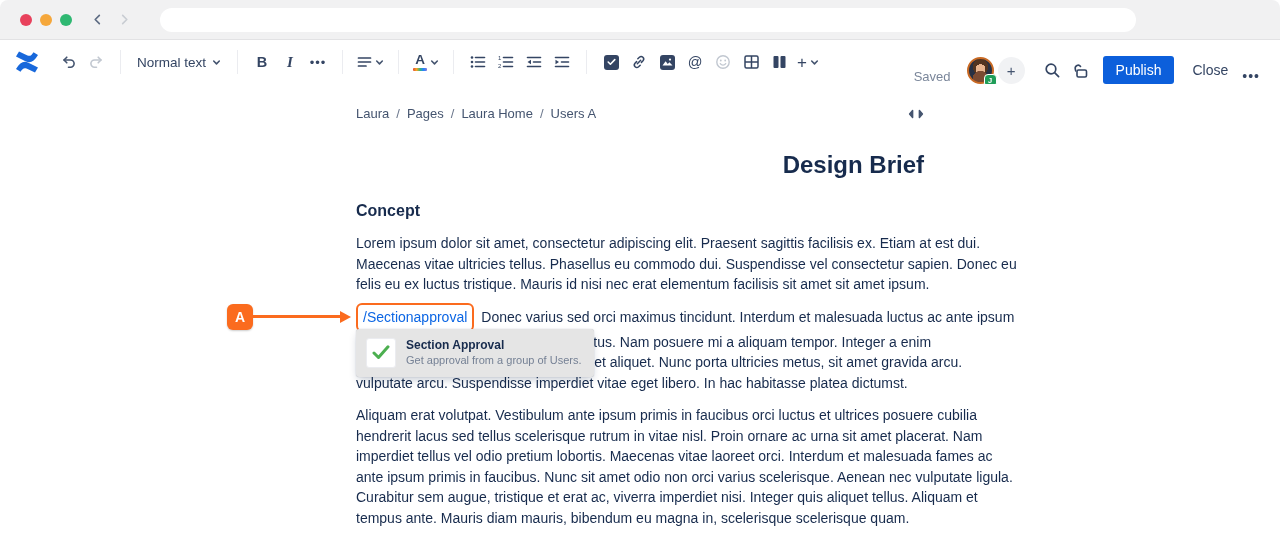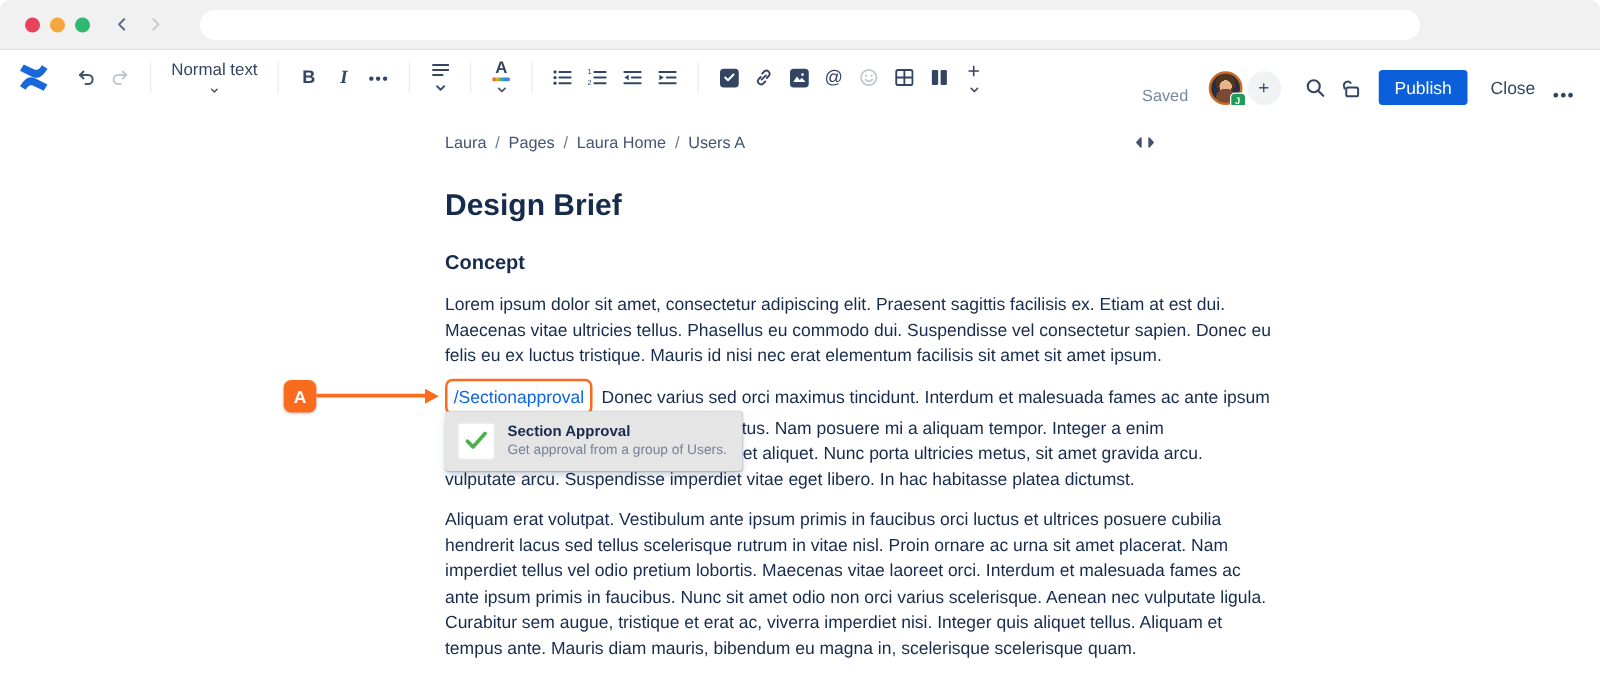--- a/index.html
+++ b/index.html
@@ -15,21 +15,21 @@
   .light.yellow { background:#F5A73B; }
   .light.green { background:#2FB872; }
   .nav-arrows { display:flex; gap:16px; margin-left:20px; align-items:center; }
   .nav-chevron { width:11px; height:11px; }
   .url-bar { margin-left:30px; width:976px; height:24px; background:#fff; border-radius:12px; }
 
   
   .toolbar { height:44px; background:#fff; display:flex; align-items:center; padding:0 14px; }
   .tb-group { display:flex; align-items:center; }
   .tb-sep { width:1px; height:24px; background:#EBECF0; margin:0 10px; }
-  .tb-btn { display:flex; align-items:center; justify-content:center; min-width:24px; height:28px; border-radius:3px; cursor:pointer; color:#344563; gap:3px; padding:0 2px; margin:0 2px;flex-direction:column; }
+  .tb-btn { display:flex; align-items:center; justify-content:center; min-width:24px; height:28px; border-radius:3px; cursor:pointer; color:#344563; gap:3px; padding:0 2px; margin:0 2px; }
   .tb-btn.disabled { color:#C1C7D0; }
   .logo { width:26px; height:22px; margin-right:14px; }
   .txt-style { font-size:13.5px; color:#344563; display:flex; align-items:center; gap:6px; padding:0 4px; }
   .bold-glyph { font-weight:700; font-size:14.5px; }
   .italic-glyph { font-family:"Liberation Serif", serif; font-style:italic; font-size:15px; font-weight:600; }
   .dots-glyph { font-size:13px; letter-spacing:1px; color:#344563; }
   .color-a { font-size:13.5px; font-weight:700; color:#344563; line-height:12px; display:flex; flex-direction:column; align-items:center; }
   .color-bar { width:14px; height:3px; margin-top:2px; border-radius:1px; background:linear-gradient(90deg,#E34935,#F5A623,#36B37E,#2684FF,#8777D9); }
   .icon-tile { width:15px; height:15px; background:#344563; border-radius:3px; display:flex; align-items:center; justify-content:center; }
   .mention-glyph { font-size:14.5px; color:#344563; }
@@ -49,21 +49,21 @@
   .close-btn { font-size:14px; color:#344563; padding:6px 8px; cursor:pointer;margin-top:16px; }
   .tb-more-right { font-size:14px; letter-spacing:1px; color:#344563; padding:0 6px; cursor:pointer; }
 
   
   .content { position:relative; background:#fff; }
   .col { width:568px; margin:0 auto; position:relative; }
   .breadcrumb { display:flex; align-items:center; gap:7px; padding-top:22px; font-size:13px; color:#44546F; }
   .crumb { cursor:pointer; }
   .crumb-sep { color:#6B778C; }
   .expand-icon { margin-left:auto; display:flex; align-items:center; cursor:pointer; }
-  .doc-title { margin-top:29px; font-size:24px; font-weight:600; color:#172B4D; line-height:30px; }
+  .doc-title { margin-top:29px; font-size:24px; font-weight:600; color:#172B4D; line-height:30px;text-align:right; }
   .doc-h2 { margin-top:21px; font-size:16px; font-weight:700; color:#172B4D; line-height:20px; }
   .para { margin-top:12px; position:relative; }
   .para.p2 { margin-top:8px; }
   .line { font-size:14px; line-height:20.5px; color:#172B4D; white-space:nowrap; }
   .line.first-p2 { line-height:24px; }
   .slash-box { display:inline-block; border:2px solid #FB6B1E; border-radius:6px; padding:0px 5px 1px; color:#0C66E4; background:#fff; }
   .rest-text { margin-left:7px; }
 
   
   .slash-popup { position:absolute; top:26px; left:0; width:238px; z-index:3; background:#e5e5e5; border-radius:3px; box-shadow:0 4px 8px -2px rgba(9,30,66,.25), 0 0 1px rgba(9,30,66,.31); display:flex; align-items:center; gap:10px; padding:9px 10px; }
@@ -323,21 +323,21 @@
       <h2 class="doc-h2">Concept</h2>
 
       <div class="para">
         <div class="line">Lorem ipsum dolor sit amet, consectetur adipiscing elit. Praesent sagittis facilisis ex. Etiam at est dui.</div>
         <div class="line">Maecenas vitae ultricies tellus. Phasellus eu commodo dui. Suspendisse vel consectetur sapien. Donec eu</div>
         <div class="line">felis eu ex luctus tristique. Mauris id nisi nec erat elementum facilisis sit amet sit amet ipsum.</div>
       </div>
 
       <div class="para p2">
         <div class="line first-p2">
-          <span class="slash-box"><span>/Sectionapproval</span></span><span class="rest-text">Donec varius sed orci maximus tincidunt. Interdum et malesuada fames ac ante ipsum</span>
+          <span class="slash-box"><span>/Sectionapproval</span></span><span class="rest-text">Donec varius sed orci maximus tincidunt. Interdum et malesuada luctus ac ante ipsum</span>
         </div>
         <div class="line">primis in faucibus. Vestibulum quis metus. Nam posuere mi a aliquam tempor. Integer a enim</div>
         <div class="line">sagittis augue. Integer commodo laoreet aliquet. Nunc porta ultricies metus, sit amet gravida arcu.</div>
         <div class="line">vulputate arcu. Suspendisse imperdiet vitae eget libero. In hac habitasse platea dictumst.</div>
 
         <div class="slash-popup">
           <span class="popup-tile">
             <svg width="18" height="15" viewBox="0 0 18 15">
                 <path d="M2 8 L6.5 12.5 L16 1.8" fill="none" stroke="#4CAF50" stroke-width="3" stroke-linecap="round" stroke-linejoin="round"></path>
               </svg>

